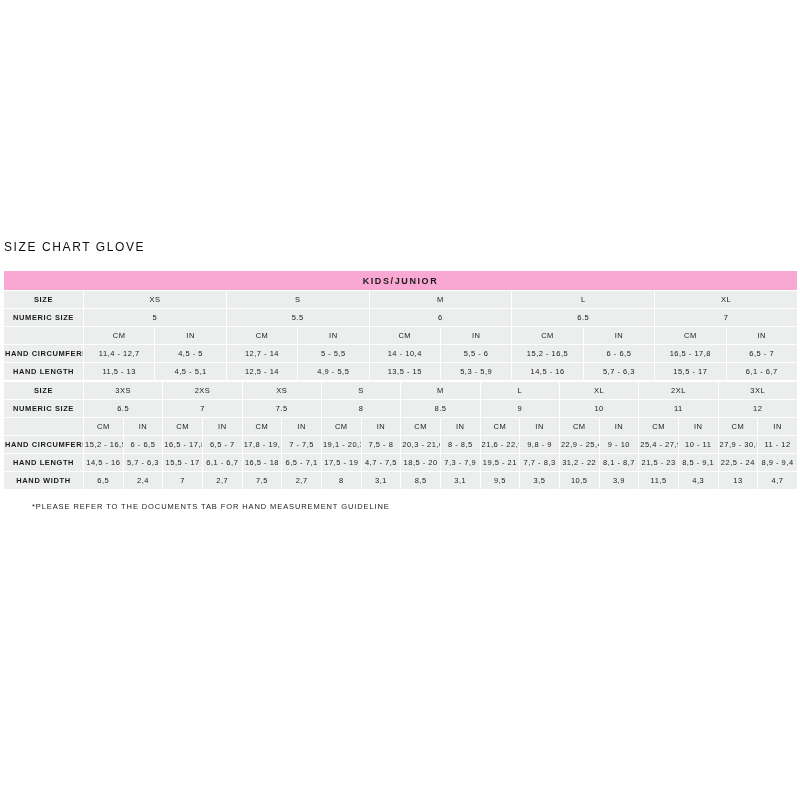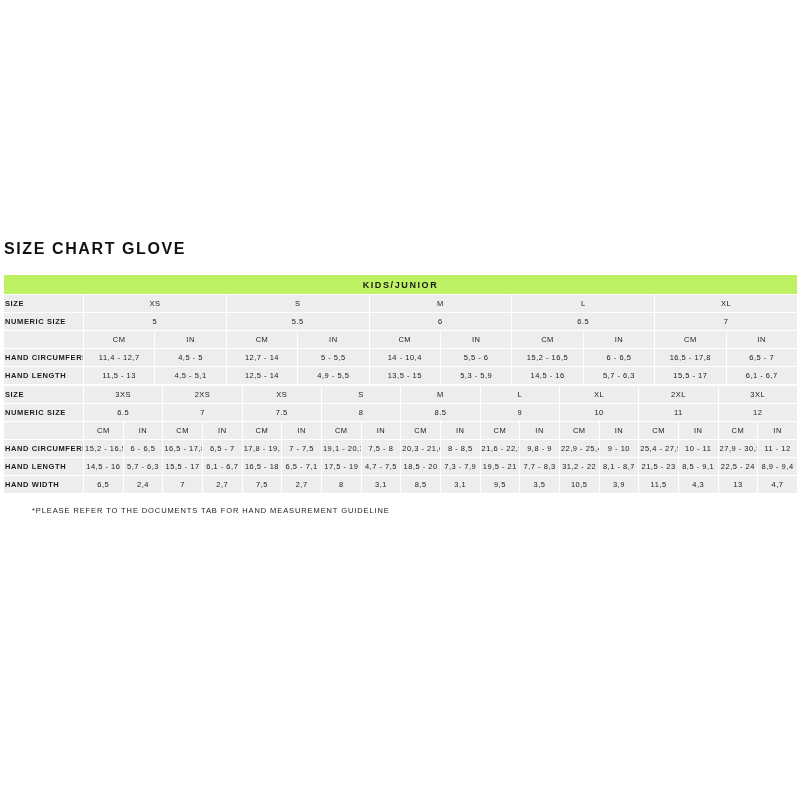--- a/index.html
+++ b/index.html
@@ -15,22 +15,22 @@
     position: relative;
     overflow: hidden;
   }
   .page {
     position: absolute;
     left: 0;
     top: 240px;
     width: 800px;
   }
   .title {
-    font-size: 16px;
-    font-weight: bold;
+    font-size: 12px;
+    font-weight: normal;
     letter-spacing: 1.6px;
     padding: 0 4px 16px 4px;
     color: #111;
   }
   table.chart {
     border-collapse: collapse;
     width: 794px;
     margin-left: 3px;
     table-layout: fixed;
   }
@@ -40,31 +40,31 @@
     font-size: 7.5px;
     letter-spacing: 0.5px;
     text-align: center;
     height: 17px;
     padding: 0 1px;
     color: #1a1a1a;
     white-space: nowrap;
     overflow: hidden;
   }
   table.chart td.section {
-    background: #bef264;
+    background: #f9a8d4;
     font-weight: bold;
     font-size: 9px;
     letter-spacing: 1.6px;
     height: 19px;
   }
   table.chart td.rowlabel {
     font-weight: bold;
     letter-spacing: 0.6px;
     font-size: 7.5px;
-    text-align: left;
+    text-align: center;
   }
   table.chart td.blank {
     background: #eceded;
   }
   table.chart td.two-line {
     line-height: 9px;
   }
   .footnote {
     font-size: 7.5px;
     letter-spacing: 0.9px;

